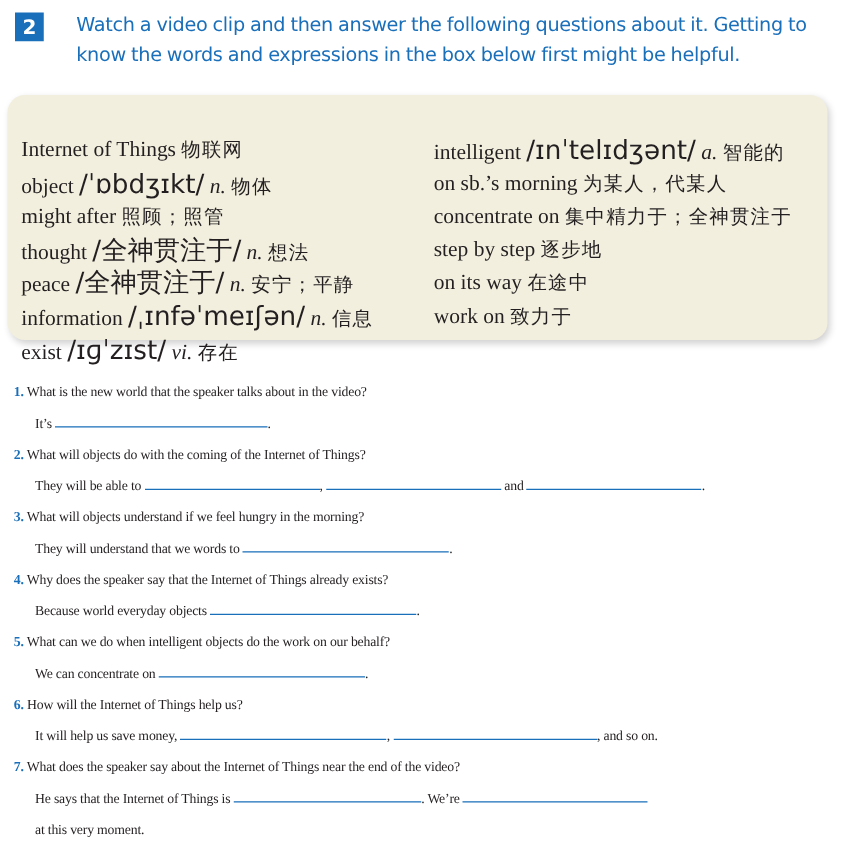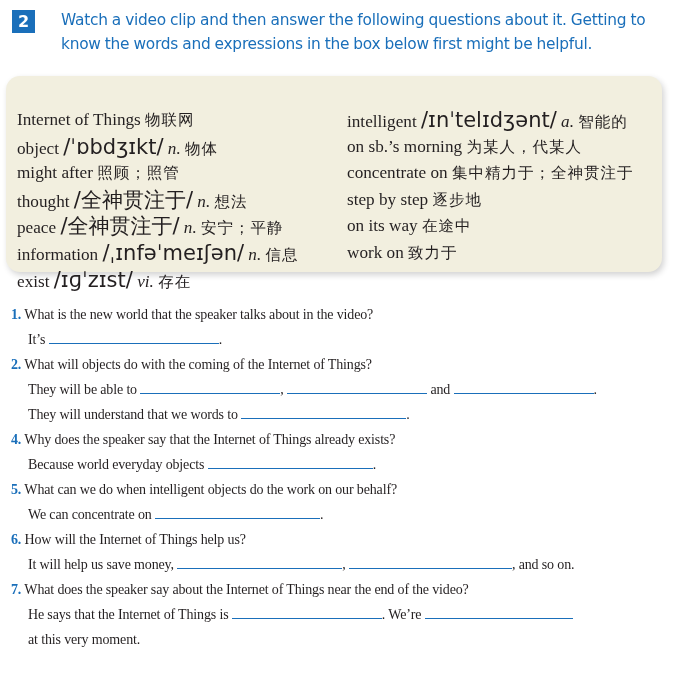--- a/index.html
+++ b/index.html
@@ -30,21 +30,21 @@
     height: 26.6px; line-height: 26.6px; white-space: nowrap;
     font-family: "Liberation Serif", serif; font-size: 17.2px; color: #231f20;
   }
   .ipa { font-family: "DejaVu Sans", sans-serif; font-size: 21px; }
   .pos { font-style: italic; }
   .zh { font-family: "DejaVu Serif", serif; font-size: 15.5px; letter-spacing: 1px; }
 
   .questions { position: absolute; left: 11px; top: 302px; width: 660px; }
   .q-line, .a-line {
     height: 25px; line-height: 25px; white-space: nowrap;
-    font-family: "Liberation Serif", serif; font-size: 14px; color: #231f20;
+    font-family: "Liberation Serif", serif; font-size: 11px; color: #231f20;
     letter-spacing: -0.15px;
   }
   .q-num { color: #1a6fba; font-weight: bold; }
   .a-line { padding-left: 17px; }
   .blank {
     display: inline-block; height: 1px; border-bottom: 1.4px solid #1a6fba;
     vertical-align: baseline; position: relative; top: 0px;
   }
 </style>
 </head>
@@ -76,20 +76,21 @@
 </div>
 
 <div class="questions">
 
   <div class="q-line"><span class="q-num">1.</span> <span>What is the new world that the speaker talks about in the video?</span></div>
   <div class="a-line"><span>It’s</span> <span class="blank" style="width:170px"></span><span>.</span></div>
 
   <div class="q-line"><span class="q-num">2.</span> <span>What will objects do with the coming of the Internet of Things?</span></div>
   <div class="a-line"><span>They will be able to</span> <span class="blank" style="width:140px"></span><span>,</span> <span class="blank" style="width:140px"></span> <span>and</span> <span class="blank" style="width:140px"></span><span>.</span></div>
 
+  <div class="q-line"><span class="q-num">3.</span> <span>What will objects understand if we feel hungry in the morning?</span></div>
   <div class="a-line"><span>They will understand that we words to</span> <span class="blank" style="width:165px"></span><span>.</span></div>
 
   <div class="q-line"><span class="q-num">4.</span> <span>Why does the speaker say that the Internet of Things already exists?</span></div>
   <div class="a-line"><span>Because world everyday objects</span> <span class="blank" style="width:165px"></span><span>.</span></div>
 
   <div class="q-line"><span class="q-num">5.</span> <span>What can we do when intelligent objects do the work on our behalf?</span></div>
   <div class="a-line"><span>We can concentrate on</span> <span class="blank" style="width:165px"></span><span>.</span></div>
 
   <div class="q-line"><span class="q-num">6.</span> <span>How will the Internet of Things help us?</span></div>
   <div class="a-line"><span>It will help us save money,</span> <span class="blank" style="width:165px"></span><span>,</span> <span class="blank" style="width:163px"></span><span>, and so on.</span></div>

